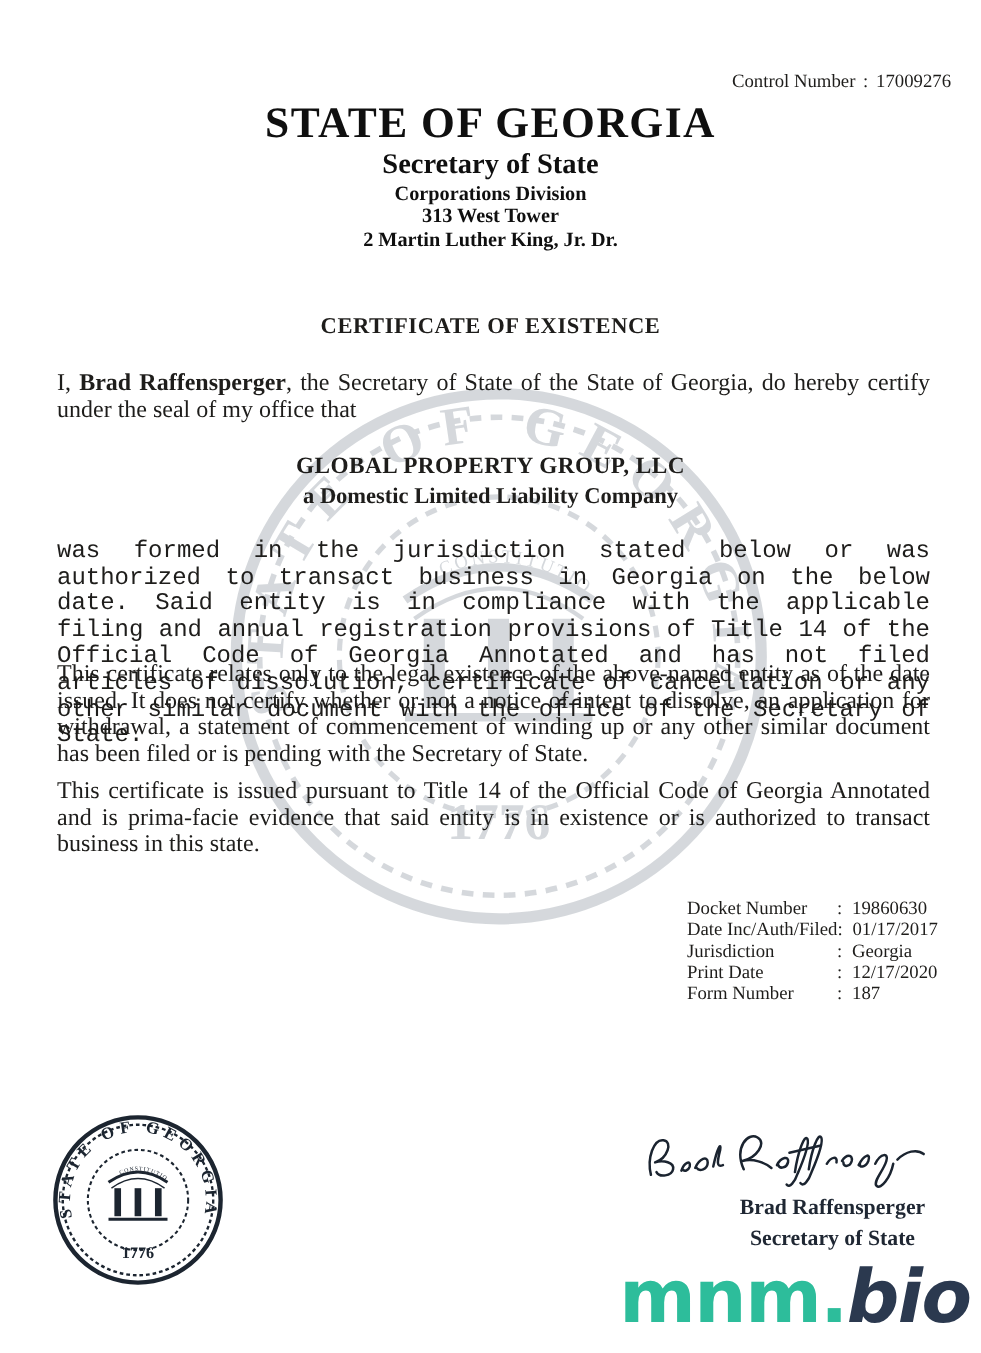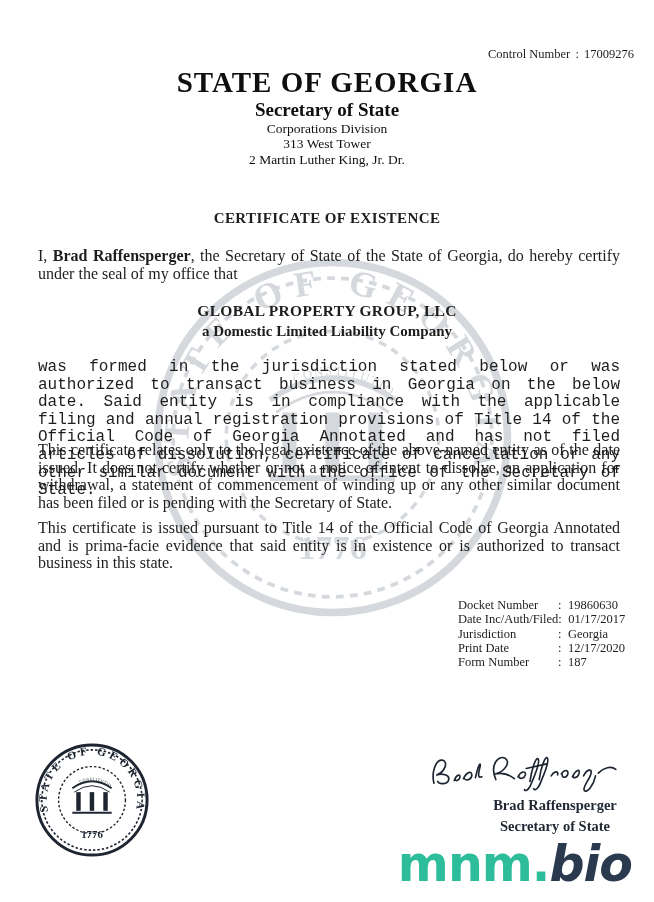--- a/index.html
+++ b/index.html
@@ -9,21 +9,21 @@
     overflow:hidden;
   }
   
   .control { position:absolute; top:47px; right:19px; font-size:12.5px; white-space:nowrap; }
   .control span { padding:0 1px; }
 
   
   .header { position:absolute; top:66px; left:0; width:100%; text-align:center; color:#0f0f0f; }
   .header .state  { font-size:29px; font-weight:bold; letter-spacing:1px; line-height:32px; }
   .header .office { font-size:19px; font-weight:bold; line-height:22px; margin-top:1px; }
-  .header .addr   { font-size:13.5px; font-weight:normal; line-height:15.3px; }
+  .header .addr   { font-size:13.5px; font-weight:bold; line-height:15.3px; }
 
   .doc-title { position:absolute; top:210px; left:0; width:100%; text-align:center;
                font-size:15px; font-weight:bold; letter-spacing:0.4px; }
 
   .bodytext { position:absolute; left:38px; width:582px; font-size:16px;
               line-height:17.6px; text-align:justify; }
   .intro { top:247px; }
   .p1 { top:359px;font-family:Liberation Mono, monospace; }
   .p2 { top:441px; }
   .p3 { top:519px; }
@@ -42,21 +42,21 @@
   .seal-small { position:absolute; left:33px; top:741px; }
   .watermark  { position:absolute; left:145px; top:250px; opacity:0.40; z-index:0; }
   .content-layer { position:absolute; inset:0; z-index:1; }
 
   
   .sig-svg   { position:absolute; left:421px; top:750px; }
   .sig-block { position:absolute; left:455px; top:795px; width:200px; text-align:center;
                font-weight:bold; font-size:14.5px; color:#1f2733; line-height:21px; }
 
   
-  .brand { position:absolute; right:22px; top:840px; line-height:1;
+  .brand { position:absolute; right:7px; top:840px; line-height:1;
            font-family:"DejaVu Sans","Liberation Sans",sans-serif;
            font-weight:bold; font-size:49px; letter-spacing:-1px; }
   .brand .teal { color:#2dbd9b; }
   .brand .navy { color:#2b394f; font-style:italic; }
 </style>
 </head>
 <body>
 
 <div class="page">
 

